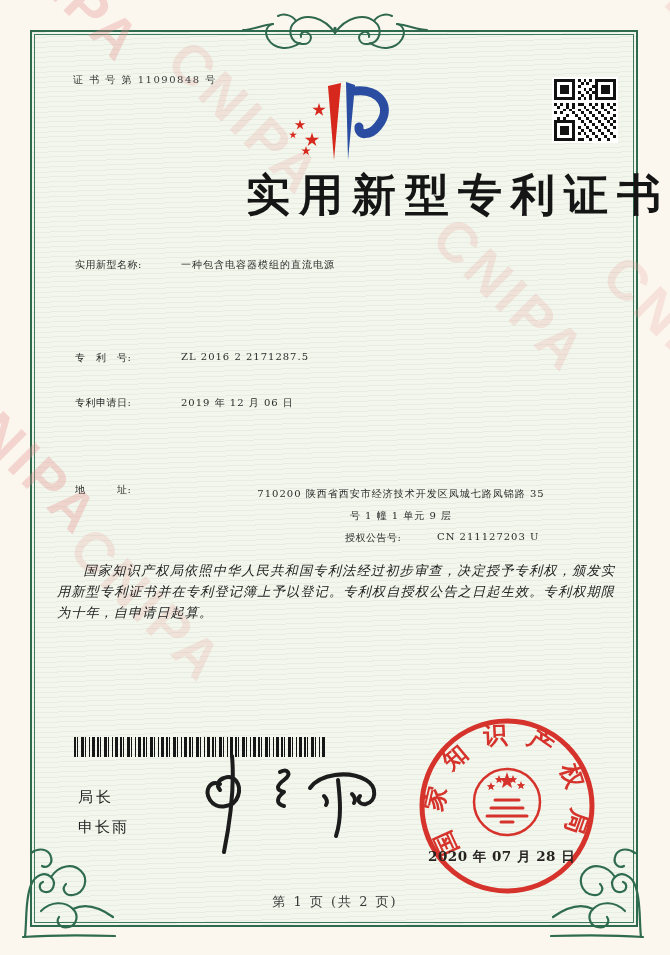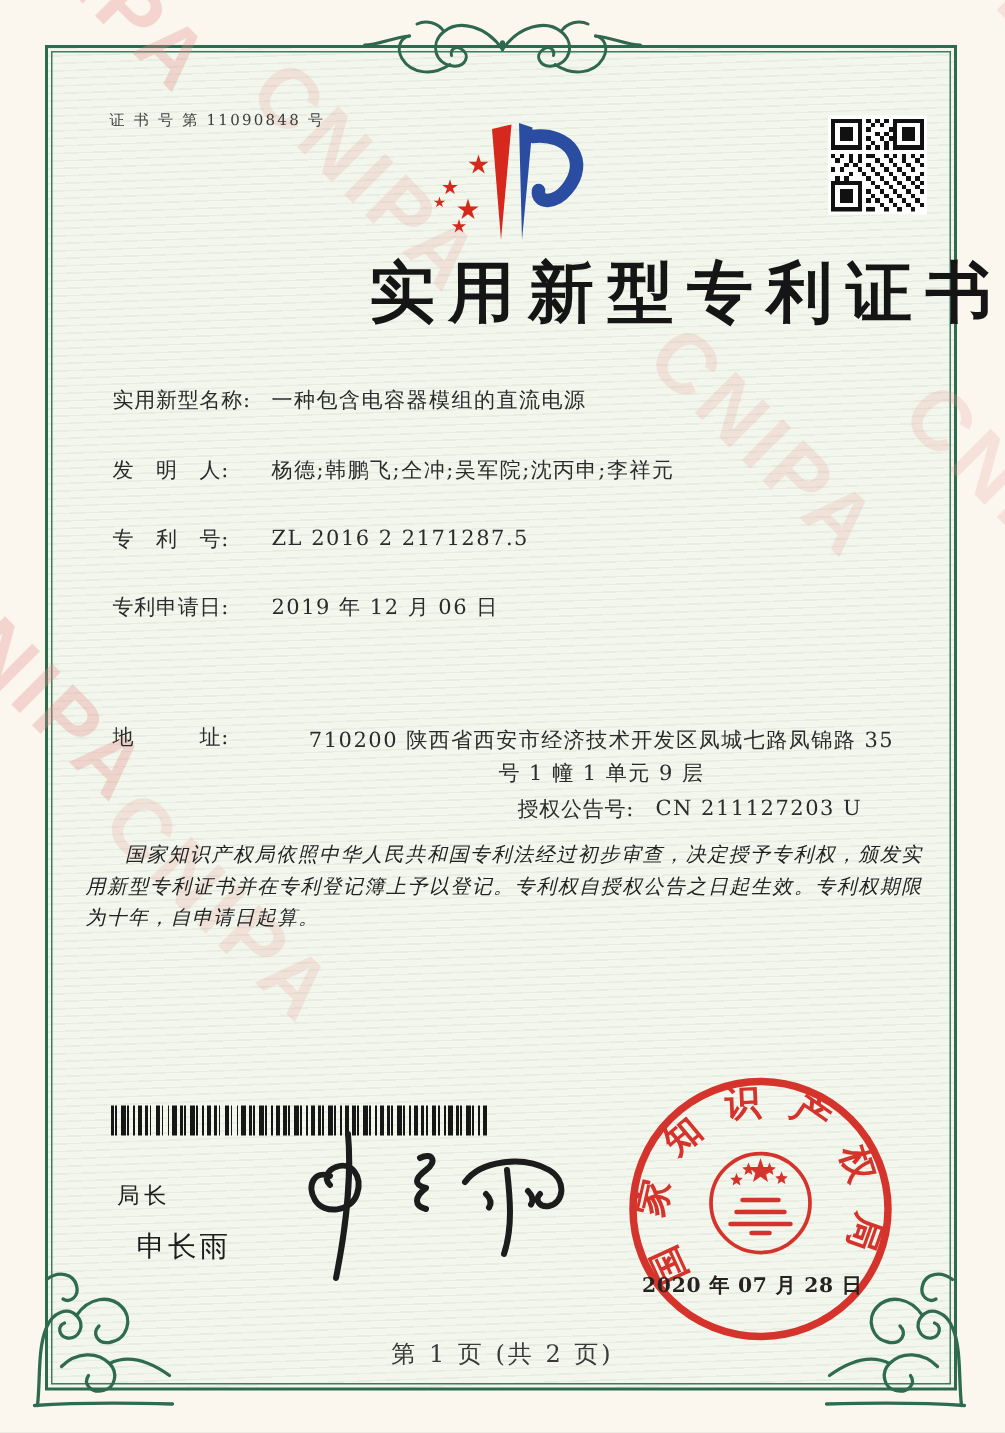--- a/index.html
+++ b/index.html
@@ -36,21 +36,21 @@
     position:absolute;left:73px;top:73px;font-size:10px;letter-spacing:1.5px;color:#3c3c3c;
   }
   .qr{
     position:absolute;left:552px;top:77px;width:66px;height:66px;background:#fff;padding:2px;box-sizing:border-box;
   }
   .logo{position:absolute;left:266px;top:80px;}
   .title{
     position:absolute;left:0;right:0;top:166px;text-align:right;
     font-size:44px;font-weight:bold;letter-spacing:9px;color:#151515;
   }
-  .field-row{position:absolute;left:75px;font-size:14px;white-space:nowrap;}
+  .field-row{position:absolute;left:75px;font-size:10px;white-space:nowrap;}
   .flabel{display:inline-block;width:106px;letter-spacing:0.5px;vertical-align:top;color:#2b2b2b;}
   .fvalue{display:inline-block;letter-spacing:1px;vertical-align:top;color:#2b2b2b;}
   .fvalue.addr{white-space:pre-line;width:440px;line-height:22px;text-align:center;}
   .r1{top:258px}.r2{top:305px}.r3{top:351px}.r4{top:396px}.r5{top:440px}.r6{top:483px}
   .r7a{top:531px}.r7b{top:531px;left:345px}
   .r7b .flabel{width:92px;}
   .paras{
     position:absolute;left:57px;top:560px;width:558px;
     font-size:13.2px;line-height:21px;letter-spacing:1px;color:#222;text-align:justify;
   }
@@ -59,30 +59,30 @@
     position:absolute;left:74px;top:737px;width:252px;height:20px;
     background:repeating-linear-gradient(90deg,
       #161616 0 2px, transparent 2px 3px,
       #161616 3px 4px, transparent 4px 7px,
       #161616 7px 10px, transparent 10px 11px,
       #161616 11px 12px, transparent 12px 15px,
       #161616 15px 16px, transparent 16px 18px,
       #161616 18px 21px, transparent 21px 23px);
   }
   .director-title{position:absolute;left:78px;top:788px;font-size:15px;letter-spacing:3px;color:#1e1e1e;}
-  .director-name{position:absolute;left:78px;top:818px;font-size:19px;letter-spacing:2px;color:#1e1e1e;margin-left:13px;}
+  .director-name{position:absolute;left:78px;top:818px;font-size:15px;letter-spacing:2px;color:#1e1e1e;}
   .signature{position:absolute;left:180px;top:750px;}
   .seal{position:absolute;left:417px;top:716px;}
   .seal-date{
     position:absolute;left:428px;top:848px;width:128px;text-align:center;
     font-size:13.5px;font-weight:600;letter-spacing:0.5px;color:#262220;white-space:nowrap;
   }
   .footer{
     position:absolute;left:0;right:0;top:893px;text-align:center;
-    font-size:16px;letter-spacing:2px;color:#3a3a3a;
+    font-size:13px;letter-spacing:2px;color:#3a3a3a;
   }
   .orn{position:absolute;z-index:3;}
   .orn-top{left:240px;top:9px;}
   .orn-bl{left:21px;top:839px;}
   .orn-br{left:550px;top:839px;transform:scaleX(-1);}
 </style>
 </head>
 <body>
 
 <div class="page">
@@ -180,23 +180,20 @@
         <polygon points="80,2 89,5 82,80"></polygon>
       </g>
       <path d="M89,11 C114,8 127,28 112,46 C104,56 92,56 93,47" fill="none" stroke="#2b4da1" stroke-width="9" stroke-linecap="round"></path>
     </svg>
 
     <div class="title">实用新型专利证书</div>
 
     <div class="field-row r1">
       <span class="flabel">实用新型名称:</span><span class="fvalue">一种包含电容器模组的直流电源</span>
     </div>
-    <div class="field-row r2">
-      <span class="flabel">发　明　人:</span><span class="fvalue">杨德;韩鹏飞;仝冲;吴军院;沈丙申;李祥元</span>
-    </div>
     <div class="field-row r3">
       <span class="flabel">专　利　号:</span><span class="fvalue">ZL 2016 2 2171287.5</span>
     </div>
     <div class="field-row r4">
       <span class="flabel">专利申请日:</span><span class="fvalue">2019 年 12 月 06 日</span>
     </div>
     <div class="field-row r6">
       <span class="flabel">地　　　址:</span><span class="fvalue addr">710200 陕西省西安市经济技术开发区凤城七路凤锦路 35
 号 1 幢 1 单元 9 层</span>
     </div>

